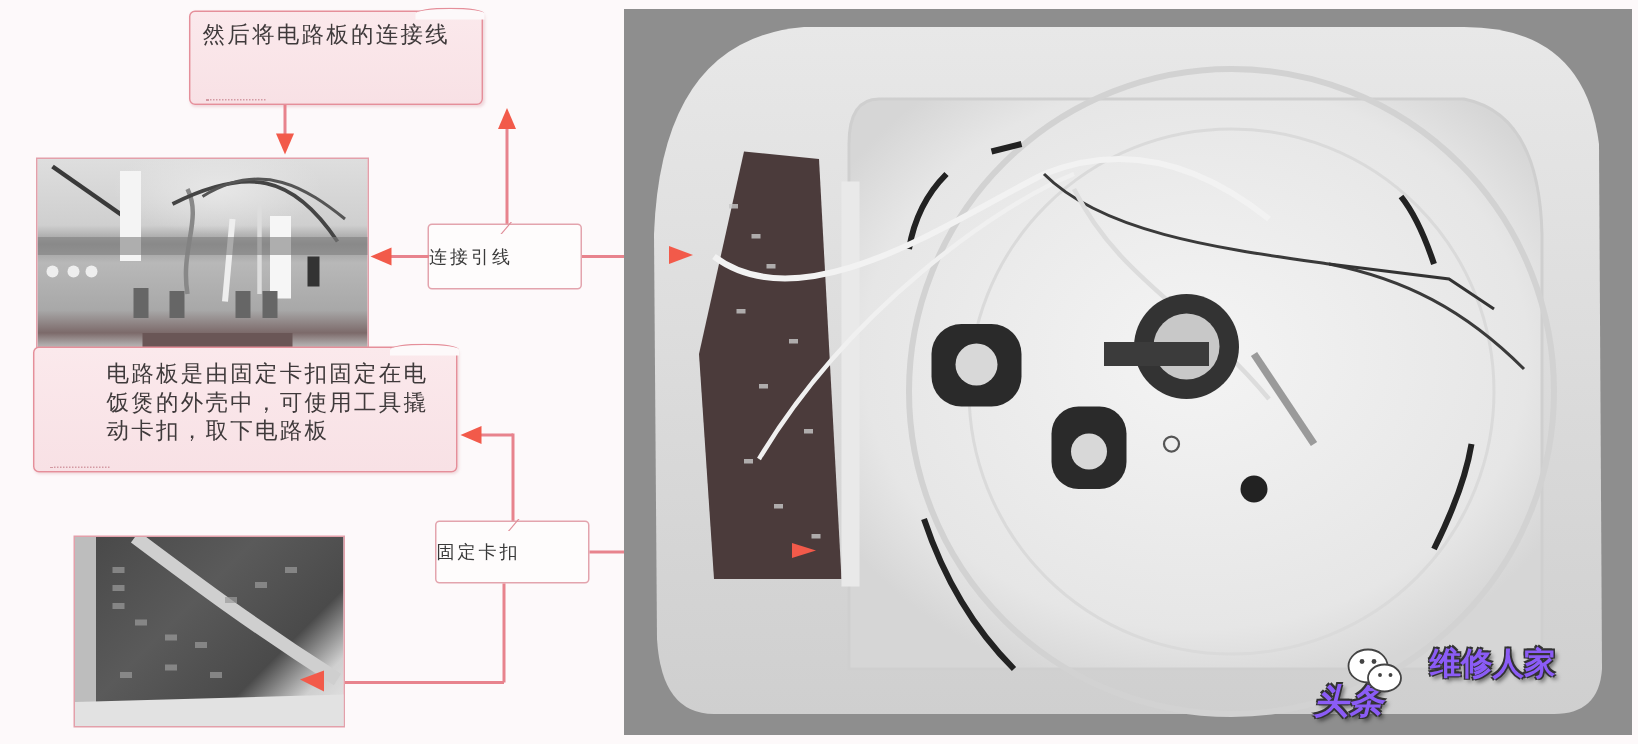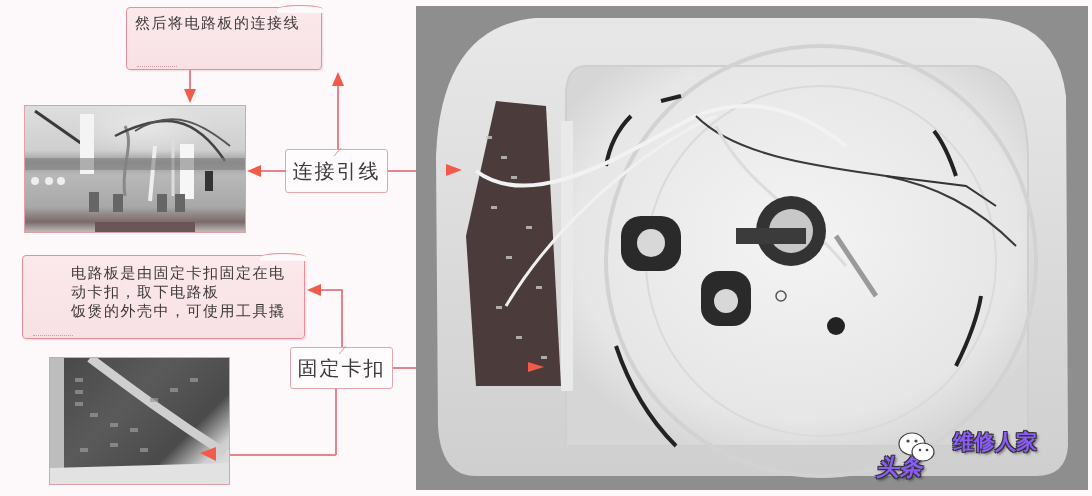--- a/index.html
+++ b/index.html
@@ -28,23 +28,23 @@
     position: absolute; left: 10px; bottom: 2px; width: 40px; height: 5px;
     border-bottom: 1.5px dotted #d39aa3;
   }
 
   .label-box {
     position: absolute;
     background: #fefcfc;
     border: 1.5px solid #e3a4ad;
     border-radius: 3px;
     color: #3a3a3a;
-    font-size: 20px;
+    font-size: 12px;
     letter-spacing: 2px;
-    display: flex; align-items: center; justify-content: center;
+    display: flex; align-items: center; 
   }
   .label-box .tick {
     position: absolute; left: 50%; top: -2px; width: 14px; height: 8px;
     border-left: 1.5px solid #e08d98;
     transform: skewX(-40deg);
   }
 
   .photo {
     position: absolute;
     border: 1.5px solid #e3a0aa;
@@ -117,25 +117,25 @@
 <div class="label-box" style="left:285px; top:149px; width:103px; height:44px;">
   <span class="tick"></span>
   <span>连接引线</span>
 </div>
 
 <div class="line" style="left:258px; top:170px; width:28px; height:1.5px;"></div>
 <div class="arrow left" style="left:247px; top:165px;"></div>
 
 <div class="line" style="left:388px; top:170px; width:60px; height:1.5px;"></div>
 
-<div class="callout" style="left:22px; top:255px; width:283px; height:84px; padding-top:8px;padding-left:48px;">
+<div class="callout" style="left:22px; top:231px; width:283px; height:84px; padding-top:8px;padding-left:48px;">
   <span class="fold"></span>
   <div>电路板是由固定卡扣固定在电</div>
+  <div>饭煲的外壳中，可使用工具撬</div>
   <div>动卡扣，取下电路板</div>
-  <div>饭煲的外壳中，可使用工具撬</div>
   <span class="wave"></span>
 </div>
 
 <div class="line" style="left:318px; top:289px; width:24px; height:1.5px;"></div>
 <div class="line" style="left:341px; top:289px; width:1.5px; height:60px;"></div>
 <div class="arrow left" style="left:307px; top:284px;"></div>
 
 <div class="label-box" style="left:290px; top:347px; width:103px; height:42px;">
   <span class="tick"></span>
   <span>固定卡扣</span>

